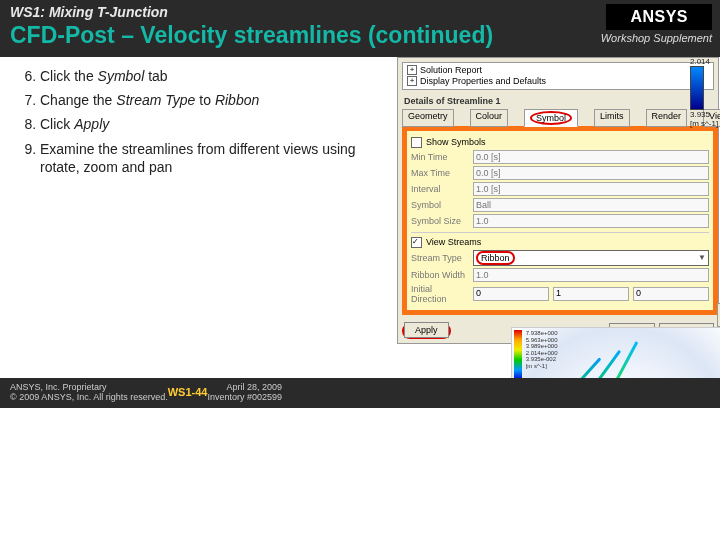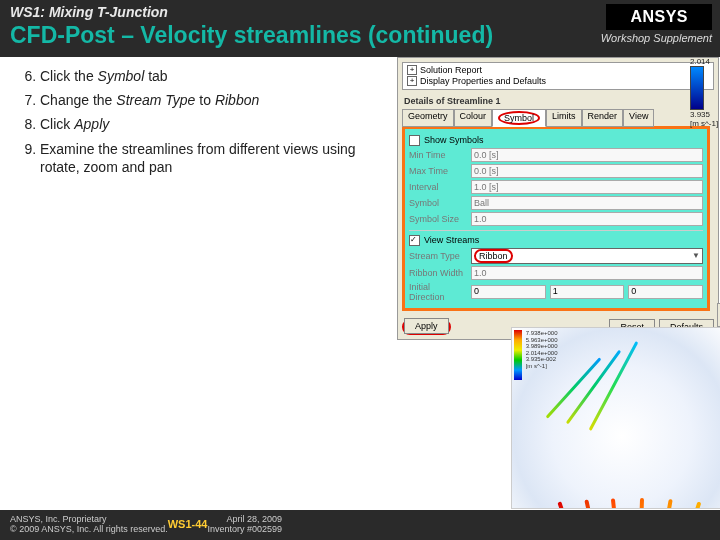--- a/index.html
+++ b/index.html
@@ -1,40 +1,40 @@
 <!DOCTYPE html>
 <html><head>
 <meta charset="utf-8">
 <style>
   body { margin:0; font-family: Arial, sans-serif; background:#fff; }
-  .slide { width:720px; height:540px; position:relative; background:#fff; overflow:hidden; }
+  .slide { width:720px; height:408px; position:relative; background:#fff; overflow:hidden; }
   .topbar { background:#2a2a2a; color:#fff; padding:4px 10px 8px 10px; position:relative; }
   .ws-label { font-style:italic; font-weight:bold; font-size:14px; color:#e8e8e8; }
   .title { color:#14b8a6; font-size:23px; font-weight:bold; margin-top:2px; }
   .logo { position:absolute; right:8px; top:4px; background:#000; color:#fff; font-weight:bold; font-size:16px; padding:4px 24px; letter-spacing:0.5px; }
   .supp { position:absolute; right:8px; top:32px; font-style:italic; font-size:11px; color:#ddd;margin-left:44px; }
   .content { display:flex; flex-direction:row; }
   .left { width:355px; padding:10px 4px 0 24px; font-size:14px; color:#222; }
   ol.steps { margin:0; padding-left:16px; }
   ol.steps li { margin-bottom:6px; line-height:1.3; }
   ul.sub { list-style:none; margin:4px 0 0 8px; padding:0; }
   ul.sub li { margin-bottom:8px; position:relative; padding-left:14px; line-height:1.3; }
   ul.sub li:before { content:"–"; position:absolute; left:0; color:#888; }
   .em { font-style:italic; }
   .right { flex:1; position:relative; }
   .panel { position:absolute; left:14px; top:0; width:320px; background:#ece9d8; border:1px solid #999; font-size:9px; }
   .tree { background:#fff; border:1px solid #999; margin:4px; padding:2px 4px; font-size:9px; line-height:1.2; }
   .tree .row { display:flex; align-items:center; gap:3px; }
   .sq { display:inline-block; width:8px; height:8px; border:1px solid #666; text-align:center; line-height:8px; font-size:8px; }
   .det-title { font-size:9px; padding:2px 6px; color:#333; font-weight:bold; }
-  .tabs { display:flex; gap:0; margin:0 4px; }
+  .tabs { display:flex; gap:16px; margin:0 4px; }
   .tab { border:1px solid #999; background:#ece9d8; padding:1px 5px; font-size:9px; position:relative; top:1px; cursor:pointer; }
   .tab.sel { background:#fff; border-bottom-color:#fff; }
   .tabcircle { display:inline-block; border:2px solid #d00; border-radius:50%; padding:0 4px; }
-  .tabbody { background:#5eead4; border:3px solid #f97316; margin:0 8px 4px 4px; padding:4px; }
+  .tabbody { background:#fef9c3; border:5px solid #f97316; margin:0 0 4px 4px; padding:4px; }
   .frow { display:flex; align-items:center; margin:2px 0; gap:4px; }
   .flabel { width:58px; color:#777; font-size:9px; }
   .finput { flex:1; border:1px solid #aaa; background:#f8f8f8; height:12px; font-size:9px; padding:0 2px; color:#777; display:flex; align-items:center; }
   .fselect { flex:1; border:1px solid #666; background:#fff; height:14px; font-size:9px; padding:0 2px; display:flex; align-items:center; justify-content:space-between; }
   .ribbon-circ { color:#000; }
   .redoval { border:2px solid #d00; border-radius:10px; padding:0 3px; display:inline-block; }
   .triple .fin3 { flex:1; border:1px solid #aaa; background:#f8f8f8; height:12px; font-size:9px; padding:0 2px; text-align:left; }
   .btnrow { display:flex; justify-content:flex-end; gap:4px; padding:4px; }
   .btn { border:1px solid #888; background:#ece9d8; font-size:9px; padding:2px 10px; cursor:pointer; }
   .apply-wrap { border:2px solid #d00; border-radius:12px; display:inline-block; margin-right:auto; }

